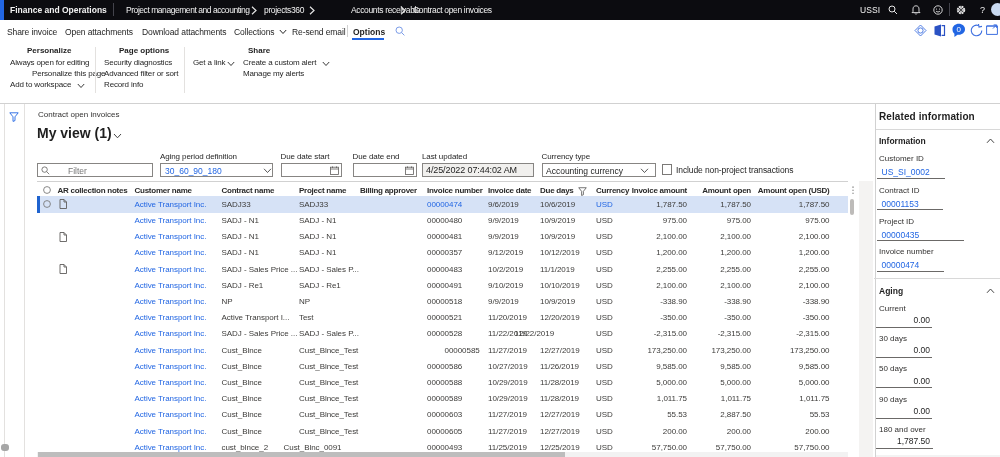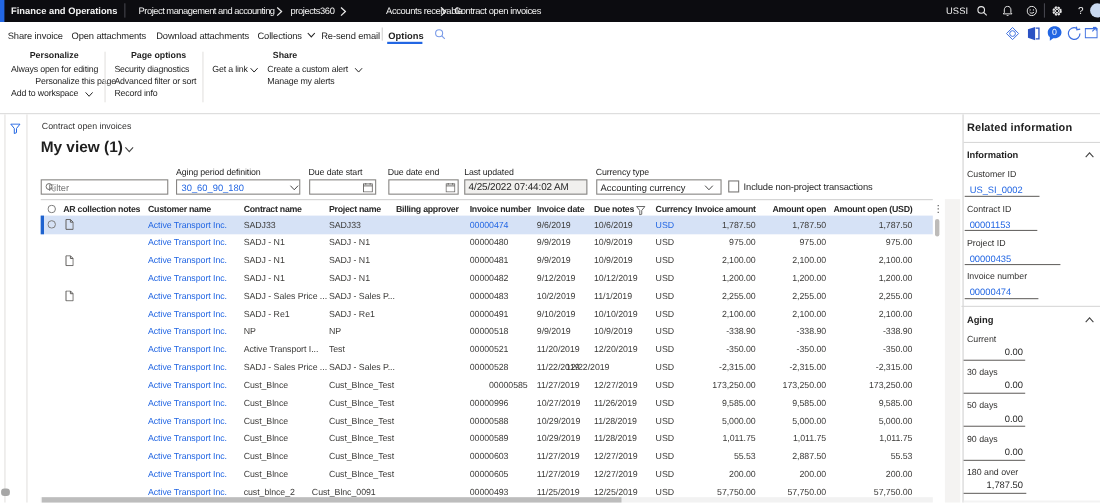--- a/index.html
+++ b/index.html
@@ -161,21 +161,21 @@
 <div class="lab" style="left:280.5px;top:48.5px;">Due date start</div>
 <div class="lab" style="left:352.5px;top:48.5px;">Due date end</div>
 <div class="lab" style="left:422px;top:48.5px;">Last updated</div>
 <div class="lab" style="left:541.5px;top:48.5px;">Currency type</div>
 
 <div class="inp" style="left:36.5px;top:59.8px;width:116.5px;"></div>
 <svg class="abs" style="left:41px;top:62.5px" width="9" height="9" viewBox="0 0 9 9">
         <circle cx="3.6" cy="3.6" r="2.7" stroke="#605e5c" stroke-width="0.8" fill="none"></circle>
         <path d="M5.7 5.7 L8.2 8.2" stroke="#605e5c" stroke-width="0.8"></path>
       </svg>
-<div style="position:absolute;left:44px;top:62.3px;font-size:8.5px;color:#767676;">Filter</div>
+<div style="position:absolute;left:68px;top:62.3px;font-size:8.5px;color:#767676;">Filter</div>
 
 <div class="inp" style="left:160px;top:59.8px;width:113px;"></div>
 <div style="position:absolute;left:165px;top:62.3px;font-size:8.5px;color:#2266e3;">30_60_90_180</div>
 <svg class="abs" style="left:263px;top:64.5px" width="9" height="6" viewBox="0 0 9 6">
         <path d="M1 0.8 L4.5 4.5 L8 0.8" stroke="#444" stroke-width="0.9" fill="none"></path>
       </svg>
 
 <div class="inp" style="left:280.5px;top:59.8px;width:61px;"></div>
 <svg class="abs" style="left:330px;top:62px" width="9" height="9" viewBox="0 0 9 9">
         <rect x="0.5" y="1.2" width="8" height="7.3" stroke="#605e5c" stroke-width="0.8" fill="none"></rect>
@@ -204,21 +204,21 @@
 <svg class="abs" style="left:42.5px;top:82.3px" width="8" height="8" viewBox="0 0 8 8">
         <circle cx="4" cy="4" r="3.4" fill="none" stroke="#7a7a7a" stroke-width="0.9"></circle>
       </svg>
 <div class="hdr" style="left:57.5px;top:82.5px;">AR collection notes</div>
 <div class="hdr" style="left:134.5px;top:82.5px;text-align:right;">Customer name</div>
 <div class="hdr" style="left:221.5px;top:82.5px;">Contract name</div>
 <div class="hdr" style="left:299px;top:82.5px;">Project name</div>
 <div class="hdr" style="left:360px;top:82.5px;">Billing approver</div>
 <div class="hdr" style="left:427px;top:82.5px;">Invoice number</div>
 <div class="hdr" style="left:488px;top:82.5px;">Invoice date</div>
-<div class="hdr" style="left:540px;top:82.5px;">Due notes</div>
+<div class="hdr" style="left:540px;top:82.5px;">Due days</div>
 <svg class="abs" style="left:578px;top:83px" width="9" height="9" viewBox="0 0 10 10">
         <path d="M0.8 0.8 L9.2 0.8 L6 4.8 L6 8.6 L4 9.4 L4 4.8 Z" stroke="#555" stroke-width="0.9" fill="none"></path>
       </svg>
 <div class="hdr" style="left:596px;top:82.5px;">Currency</div>
 <div class="hdr" style="left:587px;top:82.5px;width:100px;text-align:right;">Invoice amount</div>
 <div class="hdr" style="left:651px;top:82.5px;width:100px;text-align:right;">Amount open</div>
 <div class="hdr" style="left:729.5px;top:82.5px;width:100px;text-align:right;">Amount open (USD)</div>
 <div style="position:absolute;left:848.5px;top:81px;font-size:9px;color:#444;letter-spacing:0;">⋮</div>
 <div style="position:absolute;left:849.8px;top:95.5px;width:4.7px;height:15.5px;background:#bdbbb9;border-radius:2.5px;"></div>
 <div style="position:absolute;left:858.5px;top:77.5px;width:14px;height:276px;background:#f4f3f2;"></div>
@@ -269,21 +269,21 @@
       <div class="c" style="left:503.5px">10/9/2019</div>
       <div class="c" style="left:559.5px">USD</div>
       <div class="c r" style="right:161.0px">2,100.00</div>
       <div class="c r" style="right:97.0px">2,100.00</div>
       <div class="c r" style="right:18.5px">2,100.00</div>
     </div>
 <div class="row" style="top:245.0px">
       <div class="c lnk" style="left:98.0px">Active Transport Inc.</div>
       <div class="c" style="left:185.0px">SADJ - N1</div>
       <div class="c" style="left:262.5px">SADJ - N1</div>
-      <div class="c" style="left:390.5px">00000482</div>
+      <div class="c" style="left:390.5px">00000357</div>
       <div class="c" style="left:451.5px">9/12/2019</div>
       <div class="c" style="left:503.5px">10/12/2019</div>
       <div class="c" style="left:559.5px">USD</div>
       <div class="c r" style="right:161.0px">1,200.00</div>
       <div class="c r" style="right:97.0px">1,200.00</div>
       <div class="c r" style="right:18.5px">1,200.00</div>
     </div>
 <div class="row" style="top:261.2px">
       <svg width="8" height="10" viewBox="0 0 8 10" style="position:absolute;left:22.5px;top:3px">
         <path d="M1 0.5 H5 L7.5 3 V9.5 H1 Z" fill="none" stroke="#605e5c" stroke-width="0.9"></path>
@@ -357,21 +357,21 @@
       <div class="c" style="left:503.5px">12/27/2019</div>
       <div class="c" style="left:559.5px">USD</div>
       <div class="c r" style="right:161.0px">173,250.00</div>
       <div class="c r" style="right:97.0px">173,250.00</div>
       <div class="c r" style="right:18.5px">173,250.00</div>
     </div>
 <div class="row" style="top:358.4px">
       <div class="c lnk" style="left:98.0px">Active Transport Inc.</div>
       <div class="c" style="left:185.0px">Cust_Blnce</div>
       <div class="c" style="left:262.5px">Cust_Blnce_Test</div>
-      <div class="c" style="left:390.5px">00000996</div>
+      <div class="c" style="left:390.5px">00000586</div>
       <div class="c" style="left:451.5px">10/27/2019</div>
       <div class="c" style="left:503.5px">11/26/2019</div>
       <div class="c" style="left:559.5px">USD</div>
       <div class="c r" style="right:161.0px">9,585.00</div>
       <div class="c r" style="right:97.0px">9,585.00</div>
       <div class="c r" style="right:18.5px">9,585.00</div>
     </div>
 <div class="row" style="top:374.6px">
       <div class="c lnk" style="left:98.0px">Active Transport Inc.</div>
       <div class="c" style="left:185.0px">Cust_Blnce</div>

